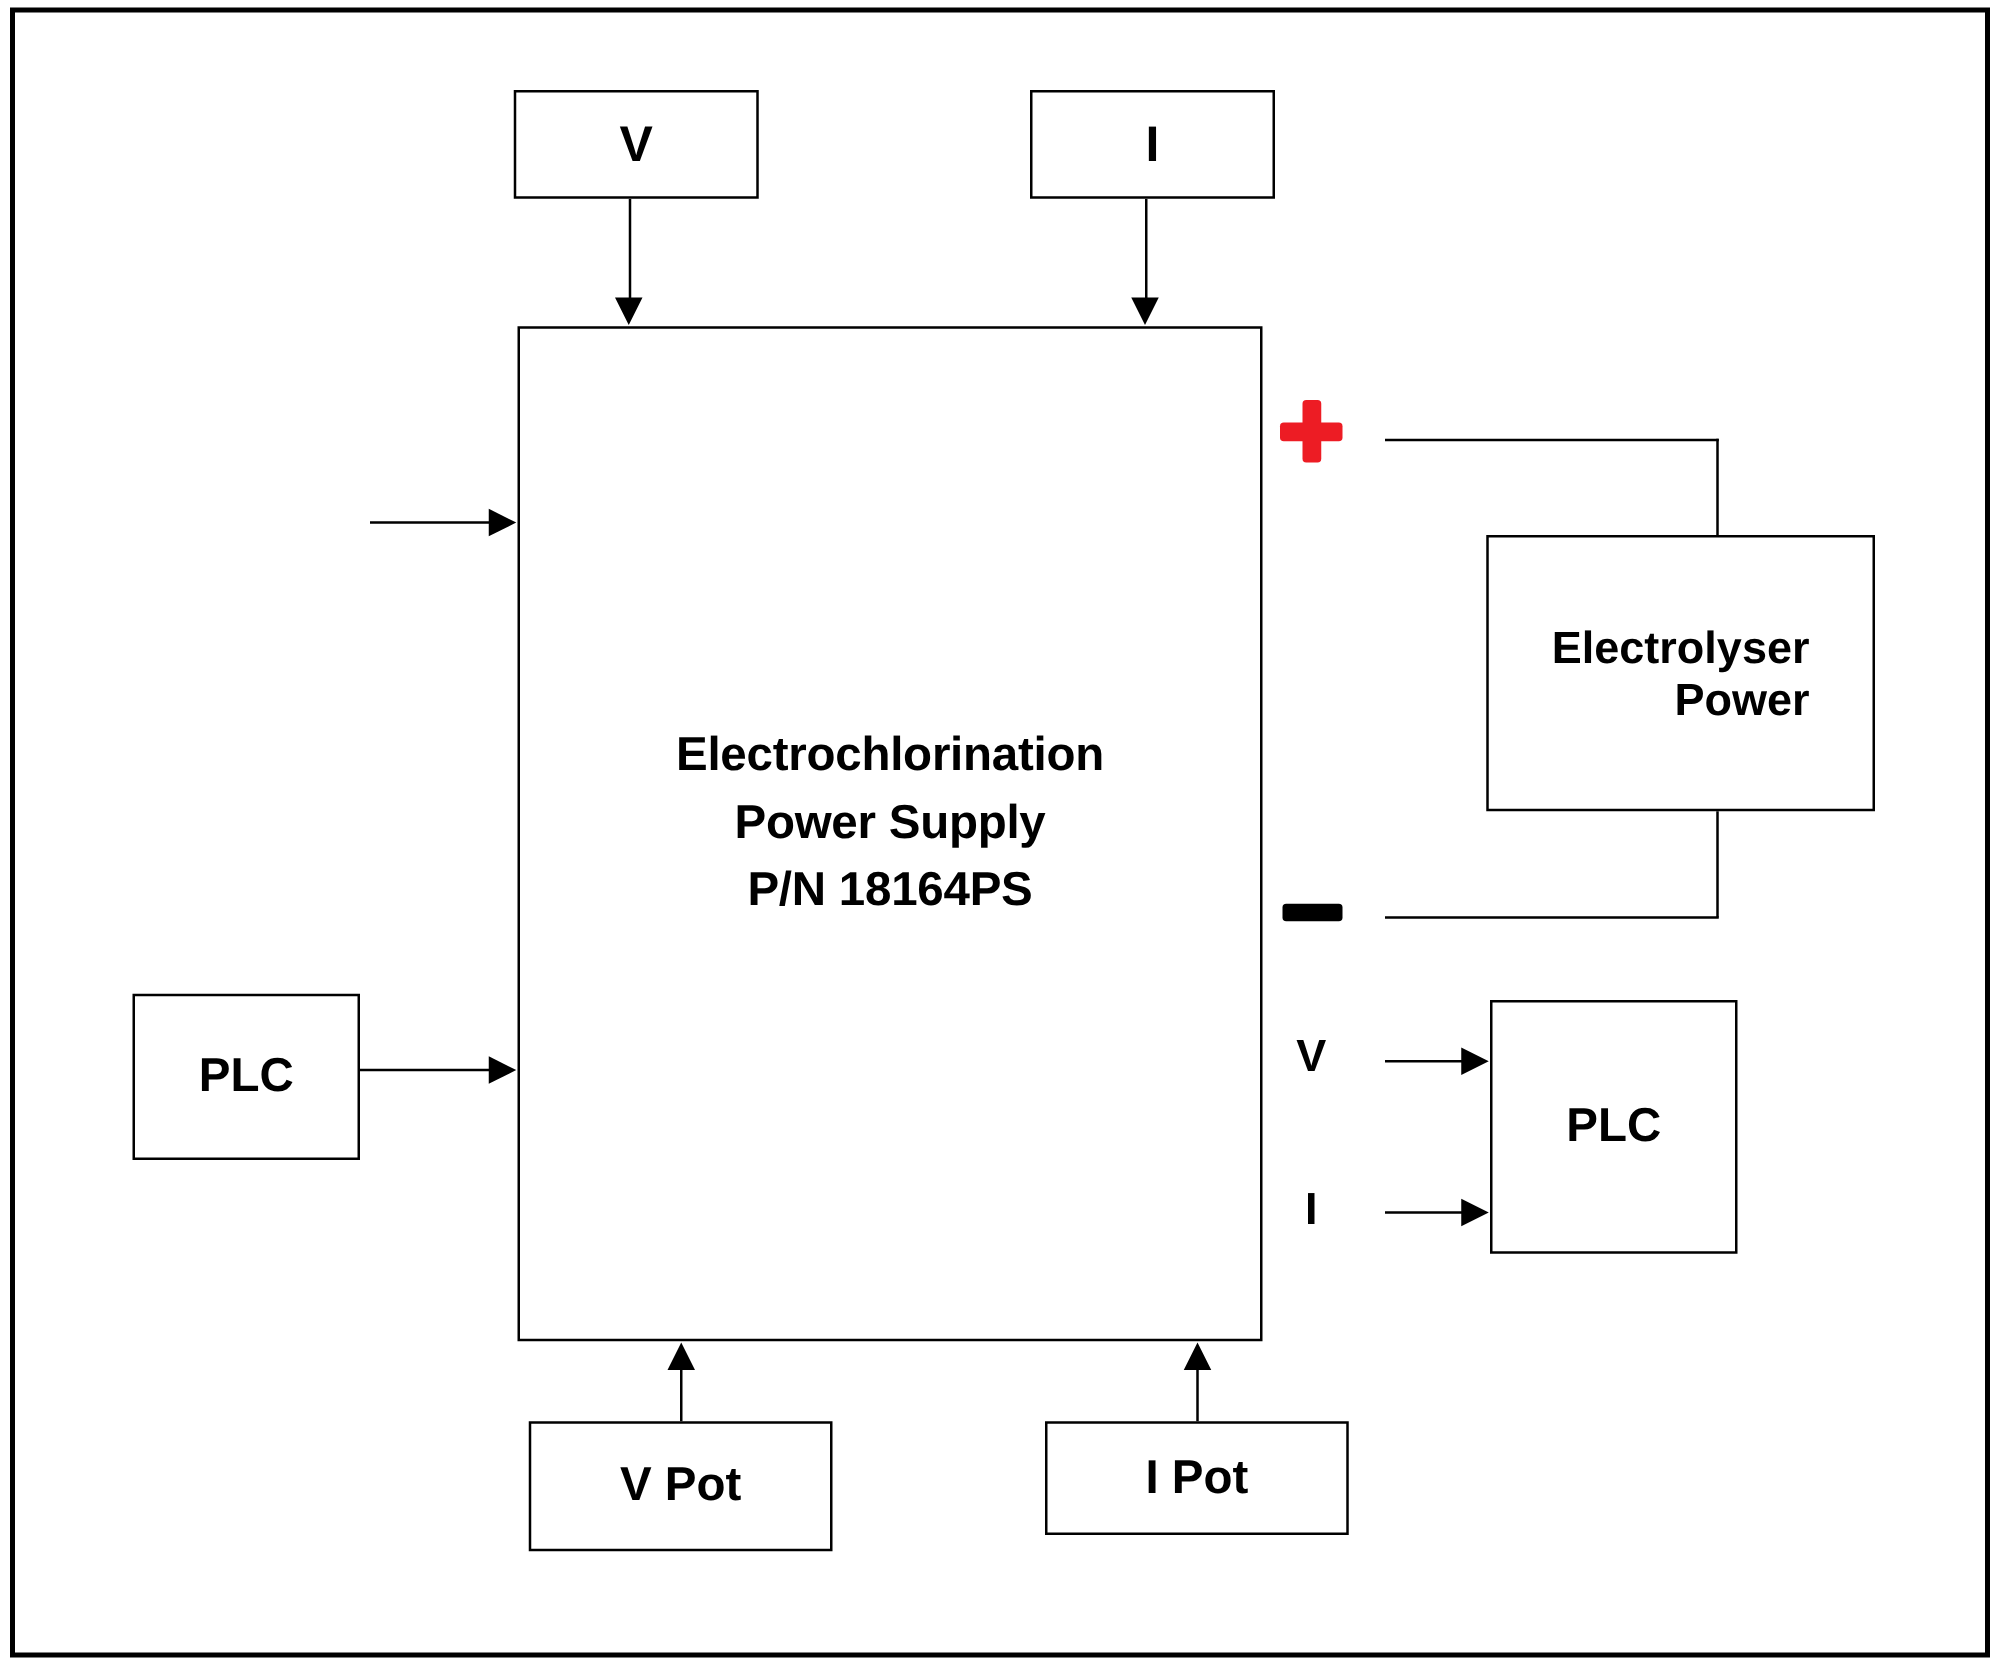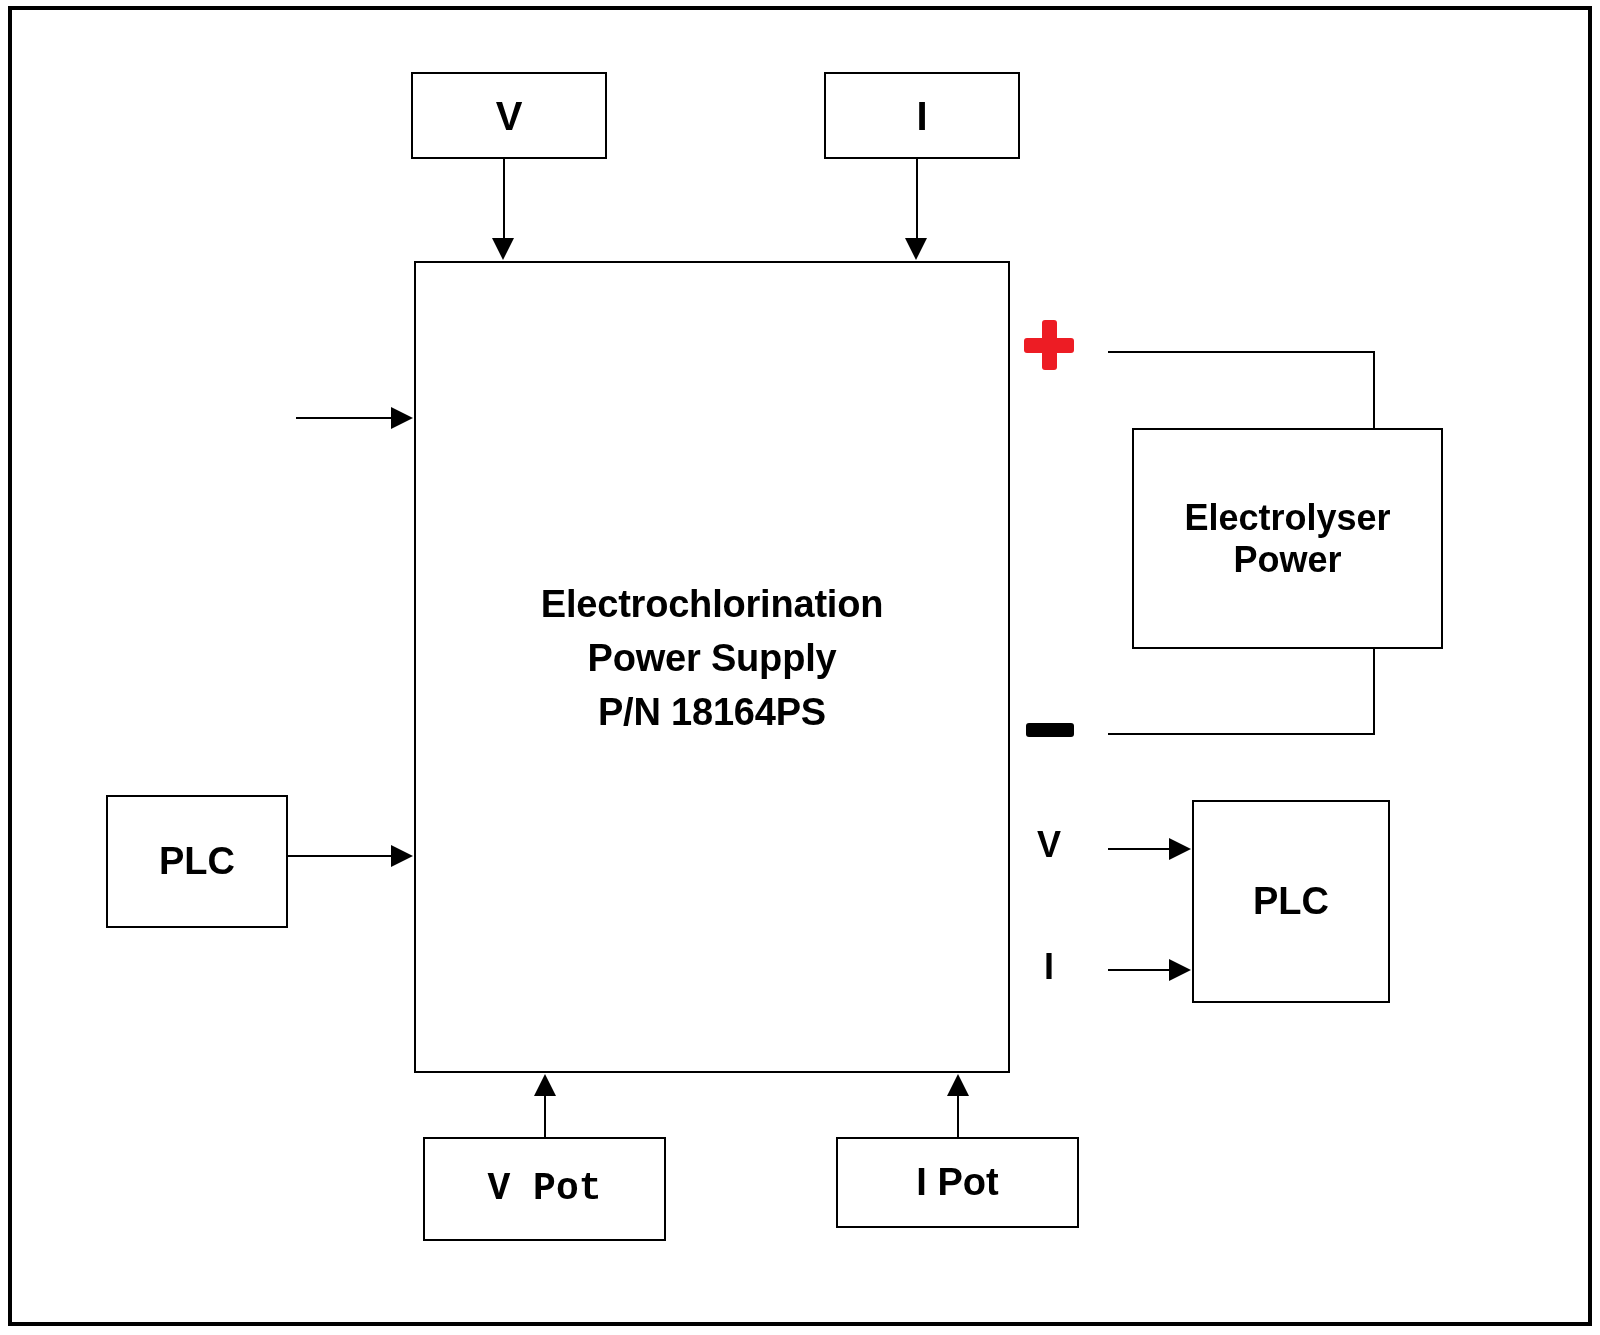--- a/index.html
+++ b/index.html
@@ -67,24 +67,24 @@
     position: relative;
     top: -8px;
   }
   
   #box-v-top   { left: 411px; top: 72px;  width: 196px; height: 87px; font-size: 40px; }
   #box-i-top   { left: 824px; top: 72px;  width: 196px; height: 87px; font-size: 40px; }
   
   #box-input   { left: 68px;  top: 339px; width: 228px; height: 157px; font-size: 38px; }
   #box-plc-in  { left: 106px; top: 795px; width: 182px; height: 133px; font-size: 38px; }
   
-  #box-electrolyser { left: 1132px; top: 428px; width: 311px; height: 221px; font-size: 36px; z-index: 8; }
+  #box-electrolyser { left: 1189px; top: 428px; width: 311px; height: 221px; font-size: 36px; z-index: 8; text-align: right; }
   #box-plc-out      { left: 1192px; top: 800px; width: 198px; height: 203px; font-size: 38px; }
   
-  #box-v-pot   { left: 423px; top: 1137px; width: 243px; height: 104px; font-size: 38px; font-family: Liberation Mono, monospace; }
+  #box-v-pot   { left: 423px; top: 1137px; width: 243px; height: 104px; font-size: 38px; }
   #box-i-pot   { left: 836px; top: 1137px; width: 243px; height: 91px; font-size: 38px; }
 
   
   .wire-h {
     position: absolute;
     height: 0;
     border-top: 2px solid #000000;
     z-index: 3;
   }
   .wire-v {

